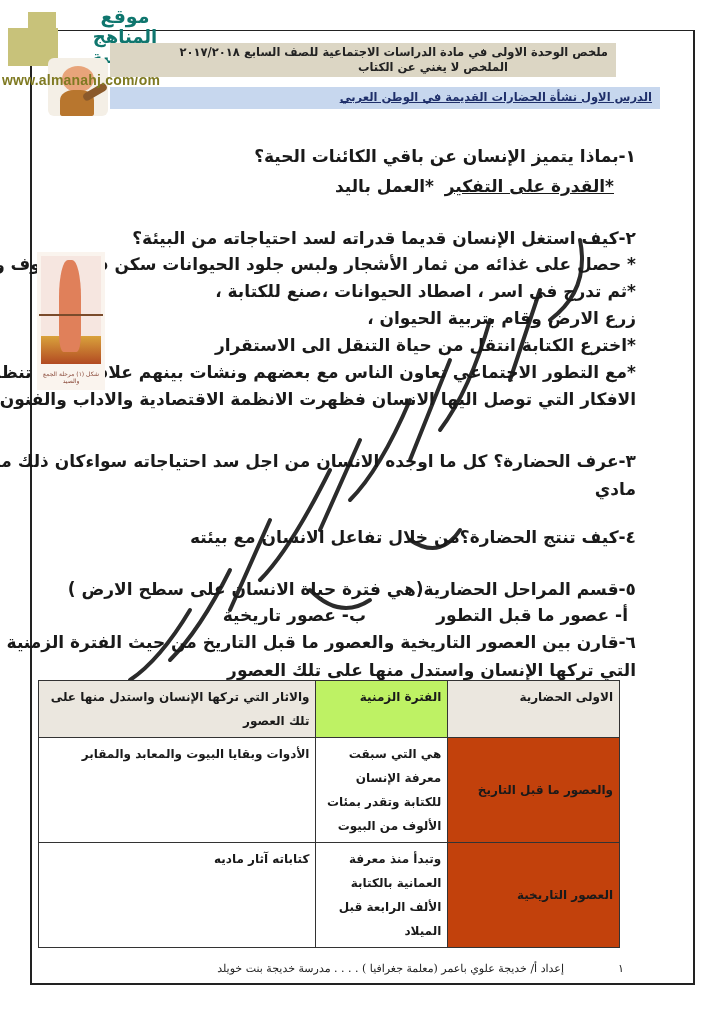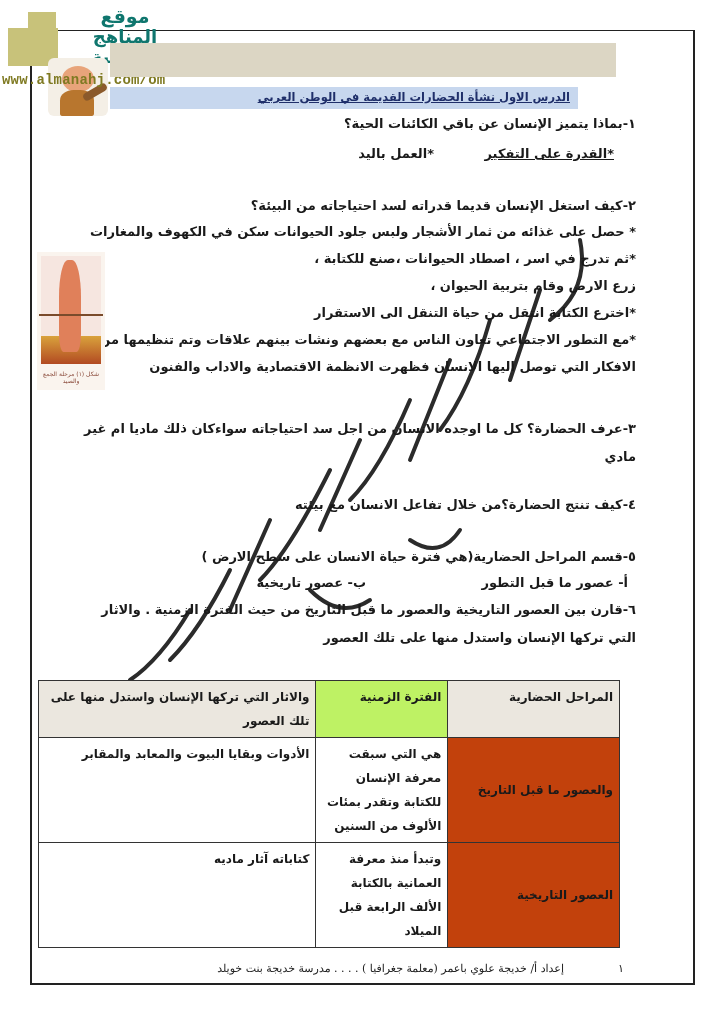--- a/index.html
+++ b/index.html
@@ -12,33 +12,33 @@
   }
 
   
   .logo-squares { position: absolute; left: 0; top: 0; }
   .logo-squares .sq1 { position: absolute; left: 28px; top: 12px; width: 28px; height: 38px; background: #c8c27a; }
   .logo-squares .sq2 { position: absolute; left: 8px; top: 28px; width: 50px; height: 38px; background: #c8c27a; }
   .logo-title { position: absolute; left: 70px; top: 6px; width: 110px; text-align: center; direction: rtl;
     font-family: "DejaVu Sans", sans-serif; font-weight: bold; color: #0f766e; line-height: 1.1; }
   .logo-title .l1 { font-size: 19px; display: block; }
   .logo-title .l2 { font-size: 18px; display: block; }
-  .logo-url { position: absolute; left: 2px; top: 72px; font-family: Liberation Mono, monospace; font-weight: bold;
+  .logo-url { position: absolute; left: 2px; top: 72px; font-family: Liberation Sans, sans-serif; font-weight: bold;
     font-size: 14px; color: #7f7a22; letter-spacing: 0.2px; }
   .mascot { position: absolute; left: 48px; top: 58px; width: 60px; height: 58px; background: #f4efe6; border-radius: 6px; overflow: hidden; }
   .mascot .face { position: absolute; left: 14px; top: 8px; width: 32px; height: 26px; background: #e8a47a; border-radius: 50%; }
   .mascot .body { position: absolute; left: 12px; top: 32px; width: 34px; height: 26px; background: #b8762e; border-radius: 40% 40% 10% 10%; }
   .mascot .club { position: absolute; left: 34px; top: 30px; width: 26px; height: 8px; background: #8b5a2b; transform: rotate(-30deg); border-radius: 4px; }
 
   .header-box1 { position: absolute; left: 110px; top: 43px; width: 506px; height: 34px; background: #dcd6c4;
     direction: rtl; text-align: right; padding: 2px 8px 0 0; font-size: 11.5px; line-height: 15px; font-weight: bold; color: #222; }
-  .header-box2 { position: absolute; left: 110px; top: 87px; width: 468px; height: 22px; background: #c7d7ee;
+  .header-box2 { position: absolute; left: 110px; top: 87px; width: 550px; height: 22px; background: #c7d7ee;
     direction: rtl; text-align: right; padding: 3px 8px 0 0; font-size: 11.5px; font-weight: bold; color: #1f2f6a; text-decoration: underline; }
 
-  .content { position: absolute; right: 88px; direction: rtl; text-align: right; font-size: 13px; font-weight: bold; color: #1a1a1a; white-space: nowrap; }
+  .content { position: absolute; right: 88px; direction: rtl; text-align: right; font-size: 17px; font-weight: bold; color: #1a1a1a; white-space: nowrap; margin-top: 30px; }
 
   .figure { position: absolute; left: 37px; top: 252px; width: 68px; height: 138px; background: #faf4ee; }
   .figure .sky { position: absolute; left: 4px; top: 4px; width: 60px; height: 80px; background: #f6e6e0; }
   .figure .man { position: absolute; left: 22px; top: 8px; width: 22px; height: 92px; background: #e0805a; border-radius: 40% 40% 20% 20%; }
   .figure .ground { position: absolute; left: 4px; top: 84px; width: 60px; height: 28px; background: linear-gradient(#d9a23c, #b24a22); }
   .figure .stick { position: absolute; left: 2px; top: 62px; width: 64px; height: 2px; background: #7a4b2b; }
   .figure .caption { position: absolute; left: 0; top: 118px; width: 68px; text-align: center; font-size: 6px; color: #8a4a3a; direction: rtl; }
 
   .watermark { position: absolute; left: 110px; top: 230px; width: 520px; height: 460px; pointer-events: none; opacity: 0.92; }
 
@@ -67,20 +67,22 @@
   <span class="l2">المناهج العمانية</span>
 </div>
 <div class="mascot">
   <div class="face"></div>
     <div class="body"></div>
     <div class="club"></div>
 </div>
 <div class="logo-url">www.almanahj.com/om</div>
 
 <div class="header-box1">
+  <div>ملخص الوحدة الاولى  في مادة  الدراسات الاجتماعية  للصف السابع ٢٠١٧/٢٠١٨</div>
+  <div style="padding-right:100px;">الملخص لا يغني عن الكتاب</div>
 </div>
 <div class="header-box2">
   <span>الدرس الاول نشأة الحضارات القديمة في الوطن العربي</span>
 </div>
 
 <div class="content" style="top:116px;">١-بماذا يتميز الإنسان عن باقي الكائنات الحية؟</div>
 <div class="content" style="top:146px; right:110px;text-decoration:underline;">*القدرة على التفكير</div>
 <div class="content" style="top:146px; right:290px;">*العمل باليد</div>
 
 <div class="content" style="top:198px;">٢-كيف استغل الإنسان قديما قدراته لسد احتياجاته من البيئة؟</div>
@@ -127,27 +129,27 @@
     <path d="M300 310 Q330 330 350 300"></path>
   </g>
   <g fill="#fff" opacity="0.0">
       <rect width="520" height="460"></rect>
     </g>
 </svg>
 
 <table class="cmp">
   <tbody>
       <tr class="head">
-    <td class="c1">المراحل الحضارية</td>
+    <td class="c1">الاولى الحضارية</td>
     <td class="c2" style="background:#bef264;">الفترة  الزمنية</td>
     <td class="c3" style="background:#ebe7df;">والاثار التي تركها الإنسان واستدل منها على تلك العصور</td>
   </tr>
   <tr style="height:84px;">
     <td class="c1 mid">والعصور ما قبل التاريخ</td>
-    <td class="c2">هي التي سبقت معرفة الإنسان للكتابة وتقدر بمئات الألوف من السنين</td>
+    <td class="c2">هي التي سبقت معرفة الإنسان للكتابة وتقدر بمئات الألوف من البيوت</td>
     <td class="c3">الأدوات وبقايا البيوت  والمعابد والمقابر</td>
   </tr>
   <tr style="height:84px;">
     <td class="c1 mid">العصور التاريخية</td>
     <td class="c2">وتبدأ  منذ معرفة العمانية بالكتابة الألف الرابعة قبل الميلاد</td>
     <td class="c3">كتاباته  آثار ماديه</td>
   </tr>
 </tbody>
   </table>
 

